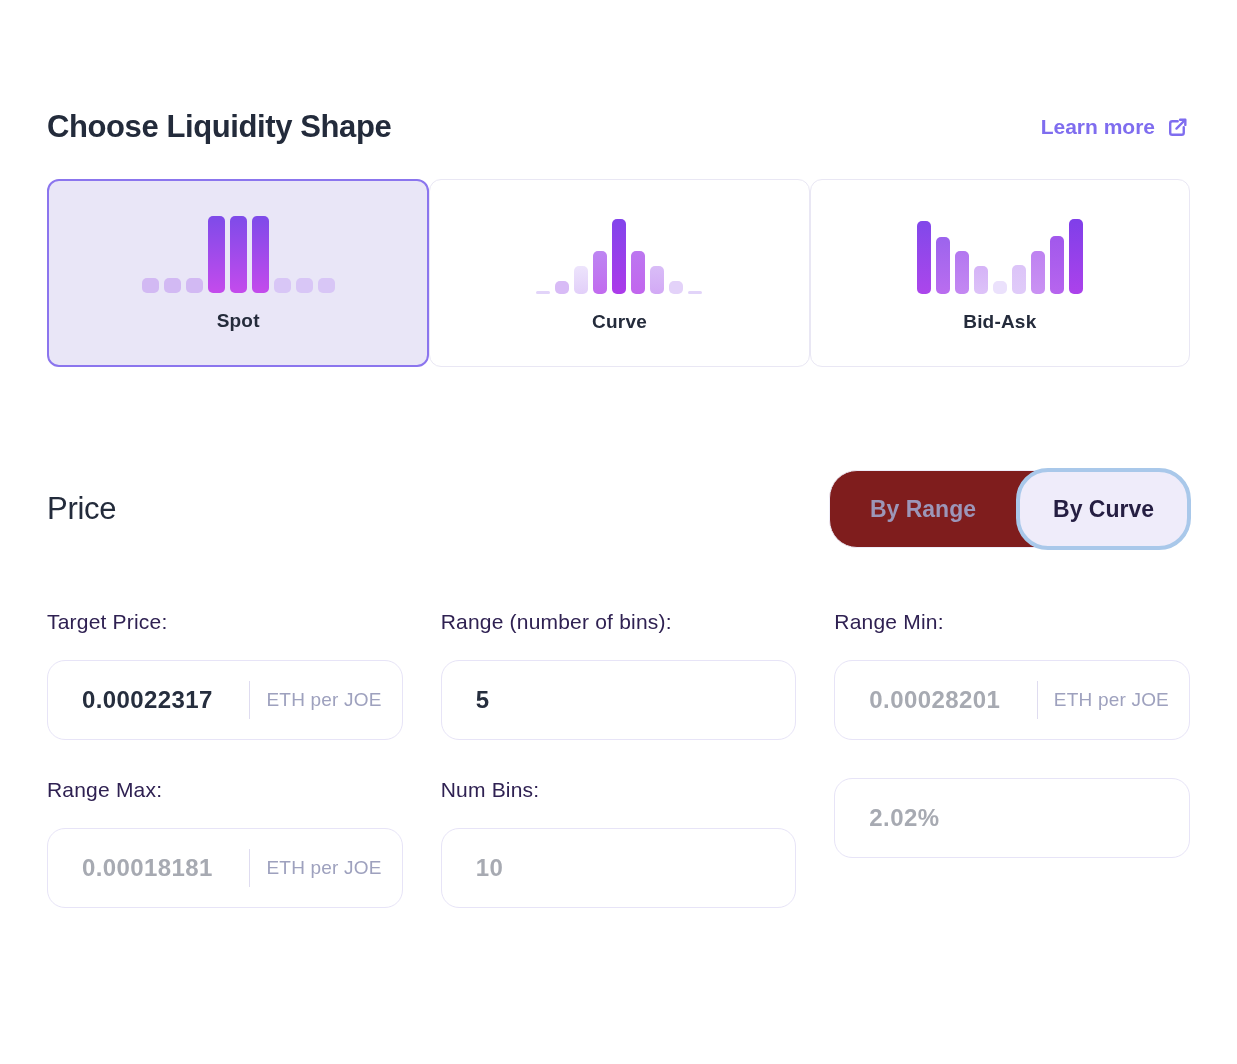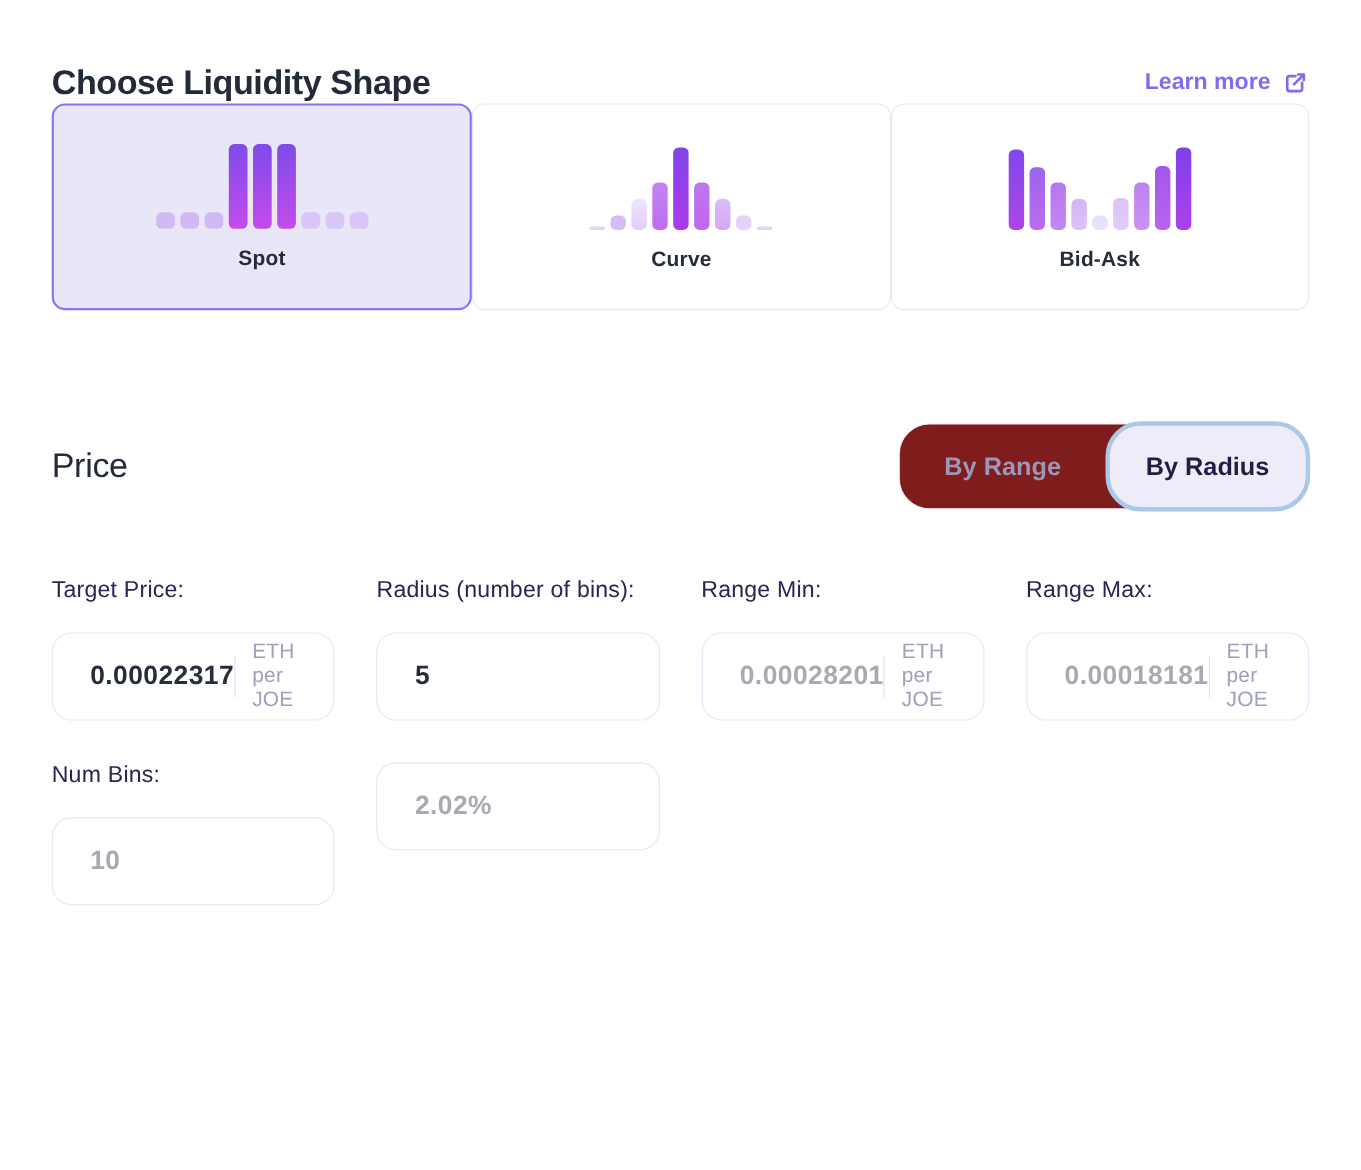--- a/index.html
+++ b/index.html
@@ -6,36 +6,36 @@
   html,body { background:#ffffff; }
   body {
     width:1237px; height:1064px;
     font-family:"Liberation Sans", sans-serif;
     overflow:hidden;
   }
   .wrap { padding:0 47px; }
 
   
   .header-row {
-    margin-top:56px;
+    margin-top:108px;
     display:flex; justify-content:space-between; align-items:center;
   }
   .section-title {
     font-size:31px; font-weight:700; color:#232B3B; letter-spacing:-0.4px;
     line-height:38px;
   }
   .learn-more {
     display:flex; align-items:center; gap:10px;
     color:#7F6DEF; font-size:21px; font-weight:700; cursor:pointer;
     text-decoration:none;
   }
   .learn-more svg { display:block; }
 
   
-  .cards { display:flex; gap:0; }
+  .cards { margin-top:33px; display:flex; gap:0; }
   .card {
     flex:1; height:188px; border-radius:12px; background:#ffffff;
     border:1px solid #E9E7F4; cursor:pointer;
     display:flex; flex-direction:column; align-items:center; justify-content:flex-end;
     padding-bottom:32px;
   }
   .card.selected { background:#E9E6F7; border:2px solid #8B75EE; }
   .bars { display:flex; align-items:flex-end; gap:5px; margin-bottom:16px; height:78px; }
   .bar { border-radius:5px; }
   .card-label {
@@ -58,21 +58,21 @@
   .toggle-btn.inactive { padding:0 40px; height:76px; color:#9C96B8; }
   .toggle-btn.active {
     height:82px; margin:-3px -2px -3px 0; padding:0 33px;
     background:#EFECFA; border:4px solid #A9C8EA; border-radius:32px;
     color:#251E42;
   }
 
   
   .fields {
     margin-top:61px;
-    display:grid; grid-template-columns:1fr 1fr 1fr 1fr;
+    display:grid; grid-template-columns:1fr 1fr 1fr;
     column-gap:33px; row-gap:47px;gap:38px;
   }
   .field-label {
     font-size:21px; line-height:24px; font-weight:500; color:#2F2152;
     margin-bottom:26px; letter-spacing:0.2px;
   }
   .input {
     height:80px; border:1px solid #E7E4F7; border-radius:18px; background:#ffffff;
     display:flex; align-items:center; padding:0 20px 0 34px; cursor:text;
   }
@@ -144,39 +144,39 @@
           <div class="bar" style="width: 14px; height: 75px; background: linear-gradient(rgb(127, 63, 233), rgb(172, 66, 235));"></div>
         </div>
       <div class="card-label">Bid-Ask</div>
     </div>
   </div>
 
   <div class="price-row">
     <div class="price-title">Price</div>
     <div class="toggle">
       <div class="toggle-btn inactive">By Range</div>
-      <div class="toggle-btn active">By Radius</div>
+      <div class="toggle-btn active">By Curve</div>
     </div>
   </div>
 
   <div class="fields">
 
     <div class="field">
       <div class="field-label">Target Price:</div>
       <div class="input">
         <span class="value filled">0.00022317</span>
         <span class="suffix">
           <span class="suffix-divider"></span>
           <span class="suffix-text">ETH per JOE</span>
         </span>
       </div>
     </div>
 
     <div class="field">
-      <div class="field-label">Radius (number of bins):</div>
+      <div class="field-label">Range (number of bins):</div>
       <div class="input">
         <span class="value filled">5</span>
       </div>
     </div>
 
     <div class="field">
       <div class="field-label">Range Min:</div>
       <div class="input">
         <span class="value muted">0.00028201</span>
         <span class="suffix">

